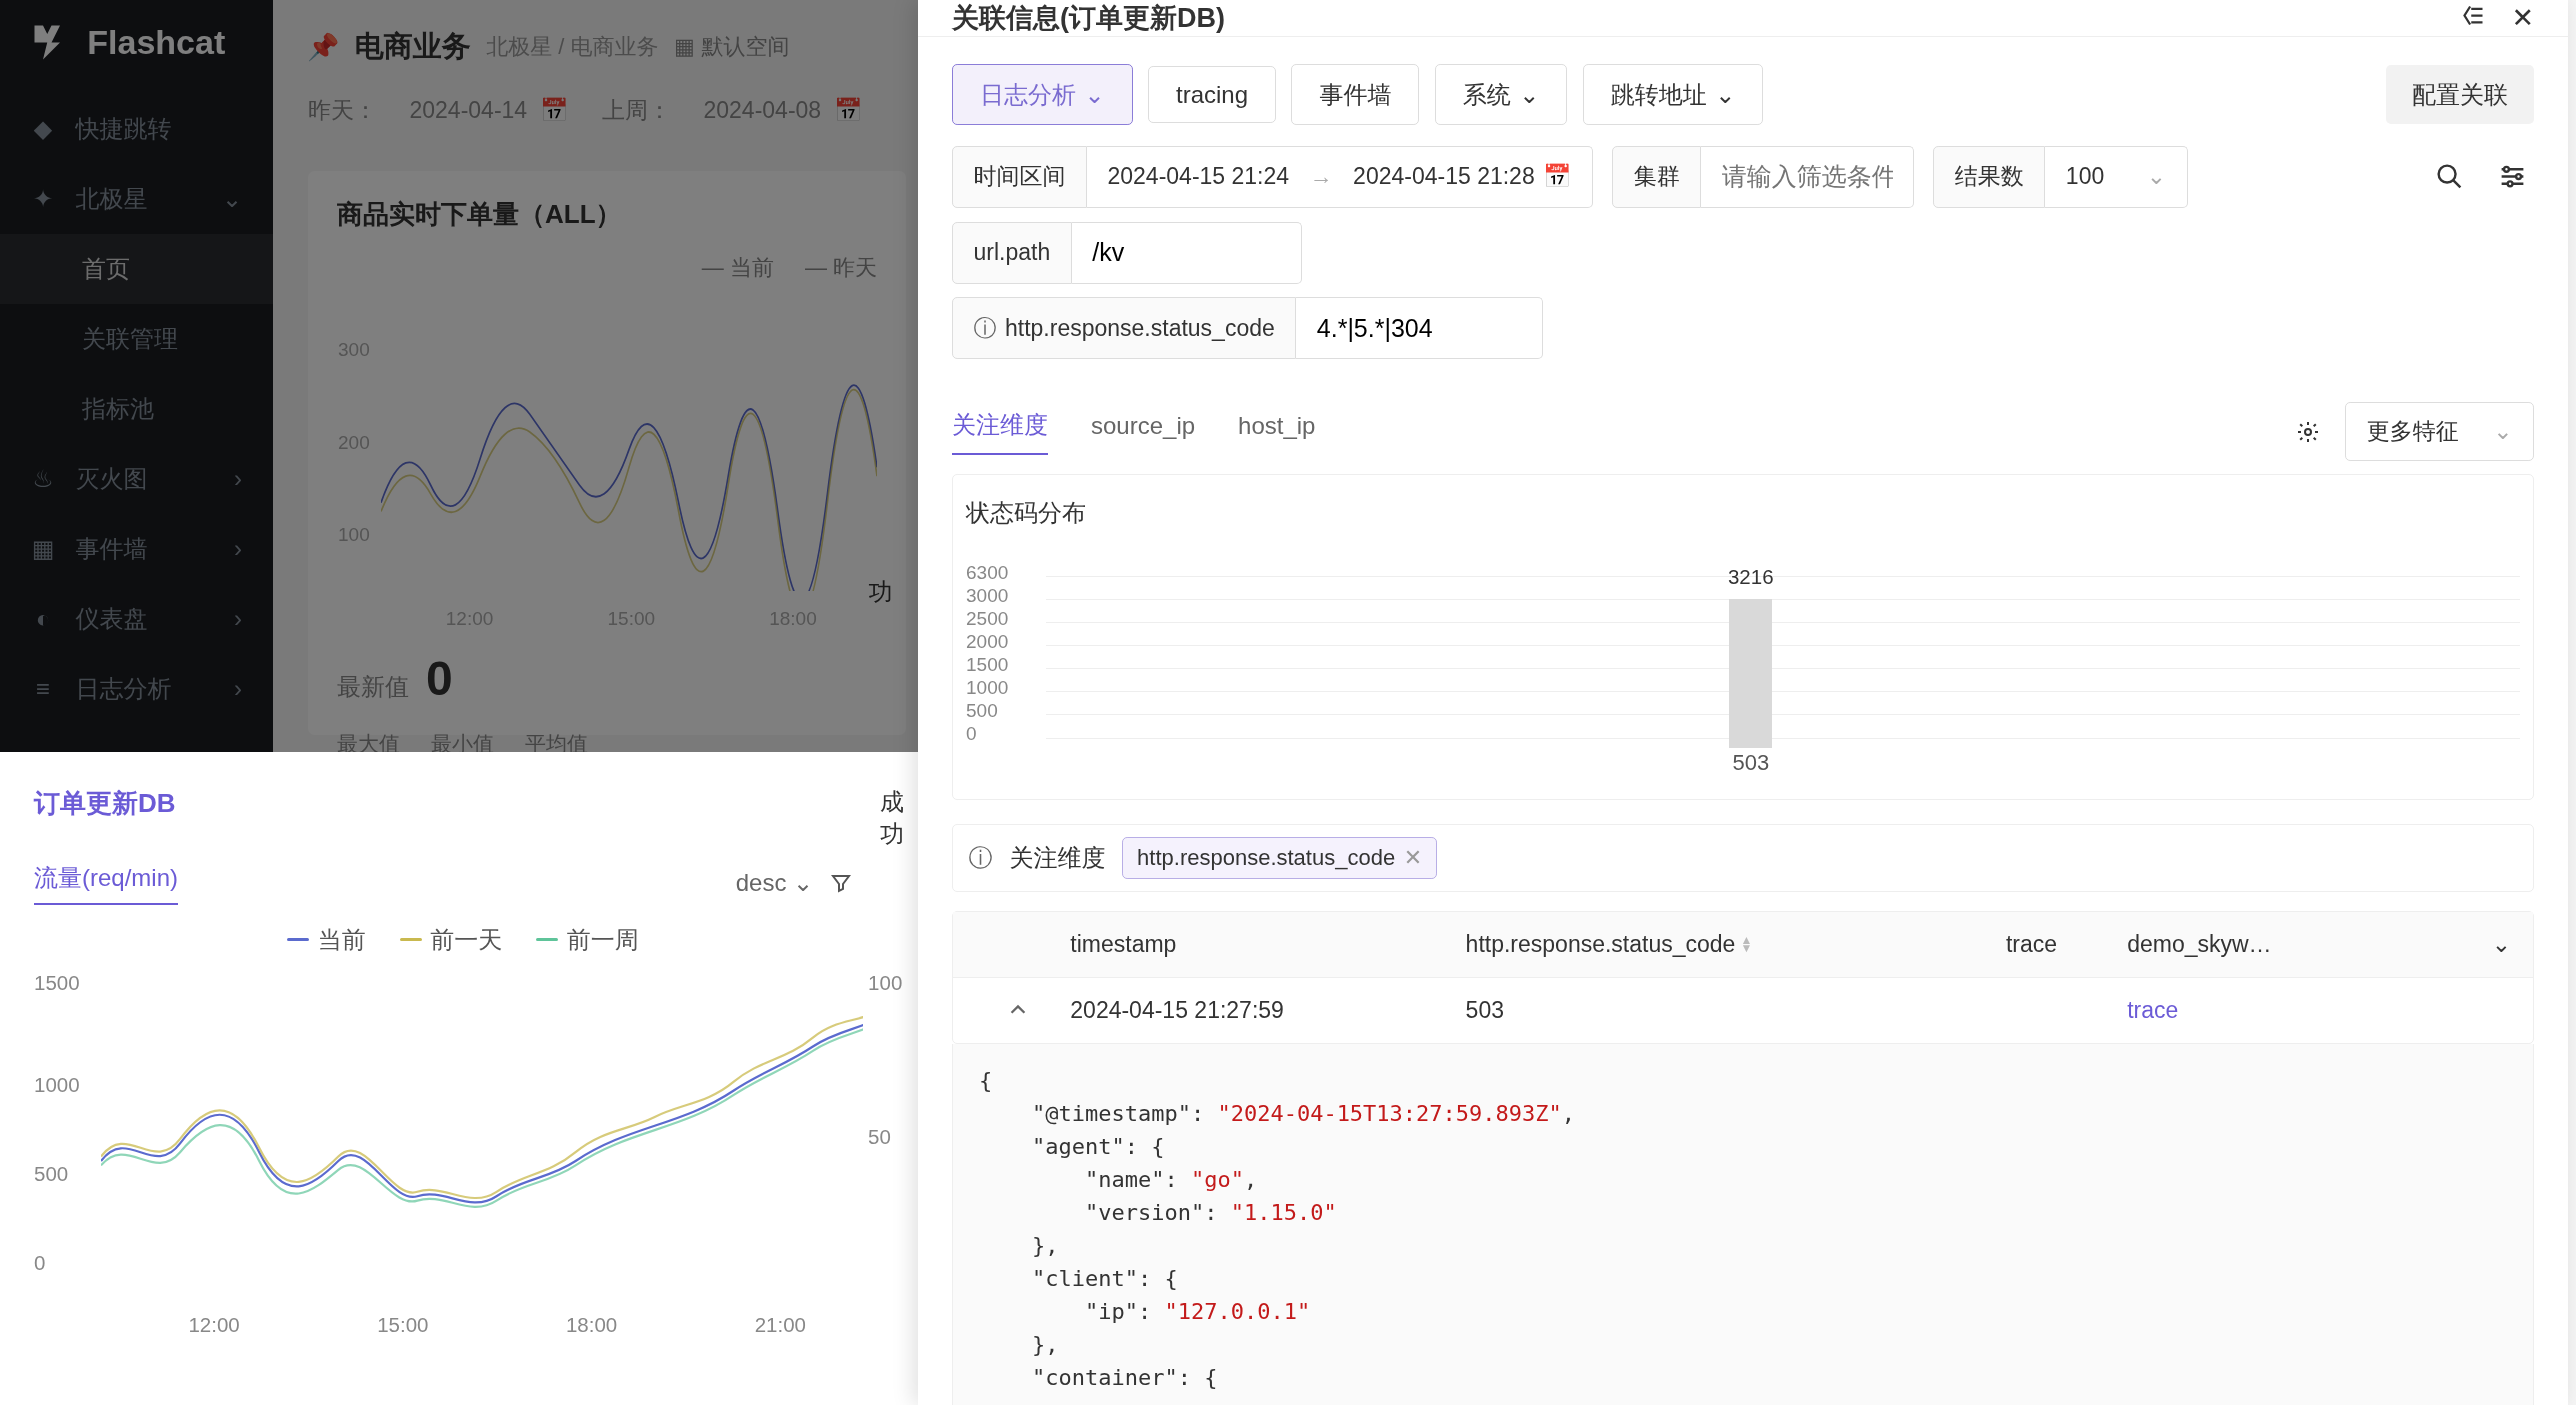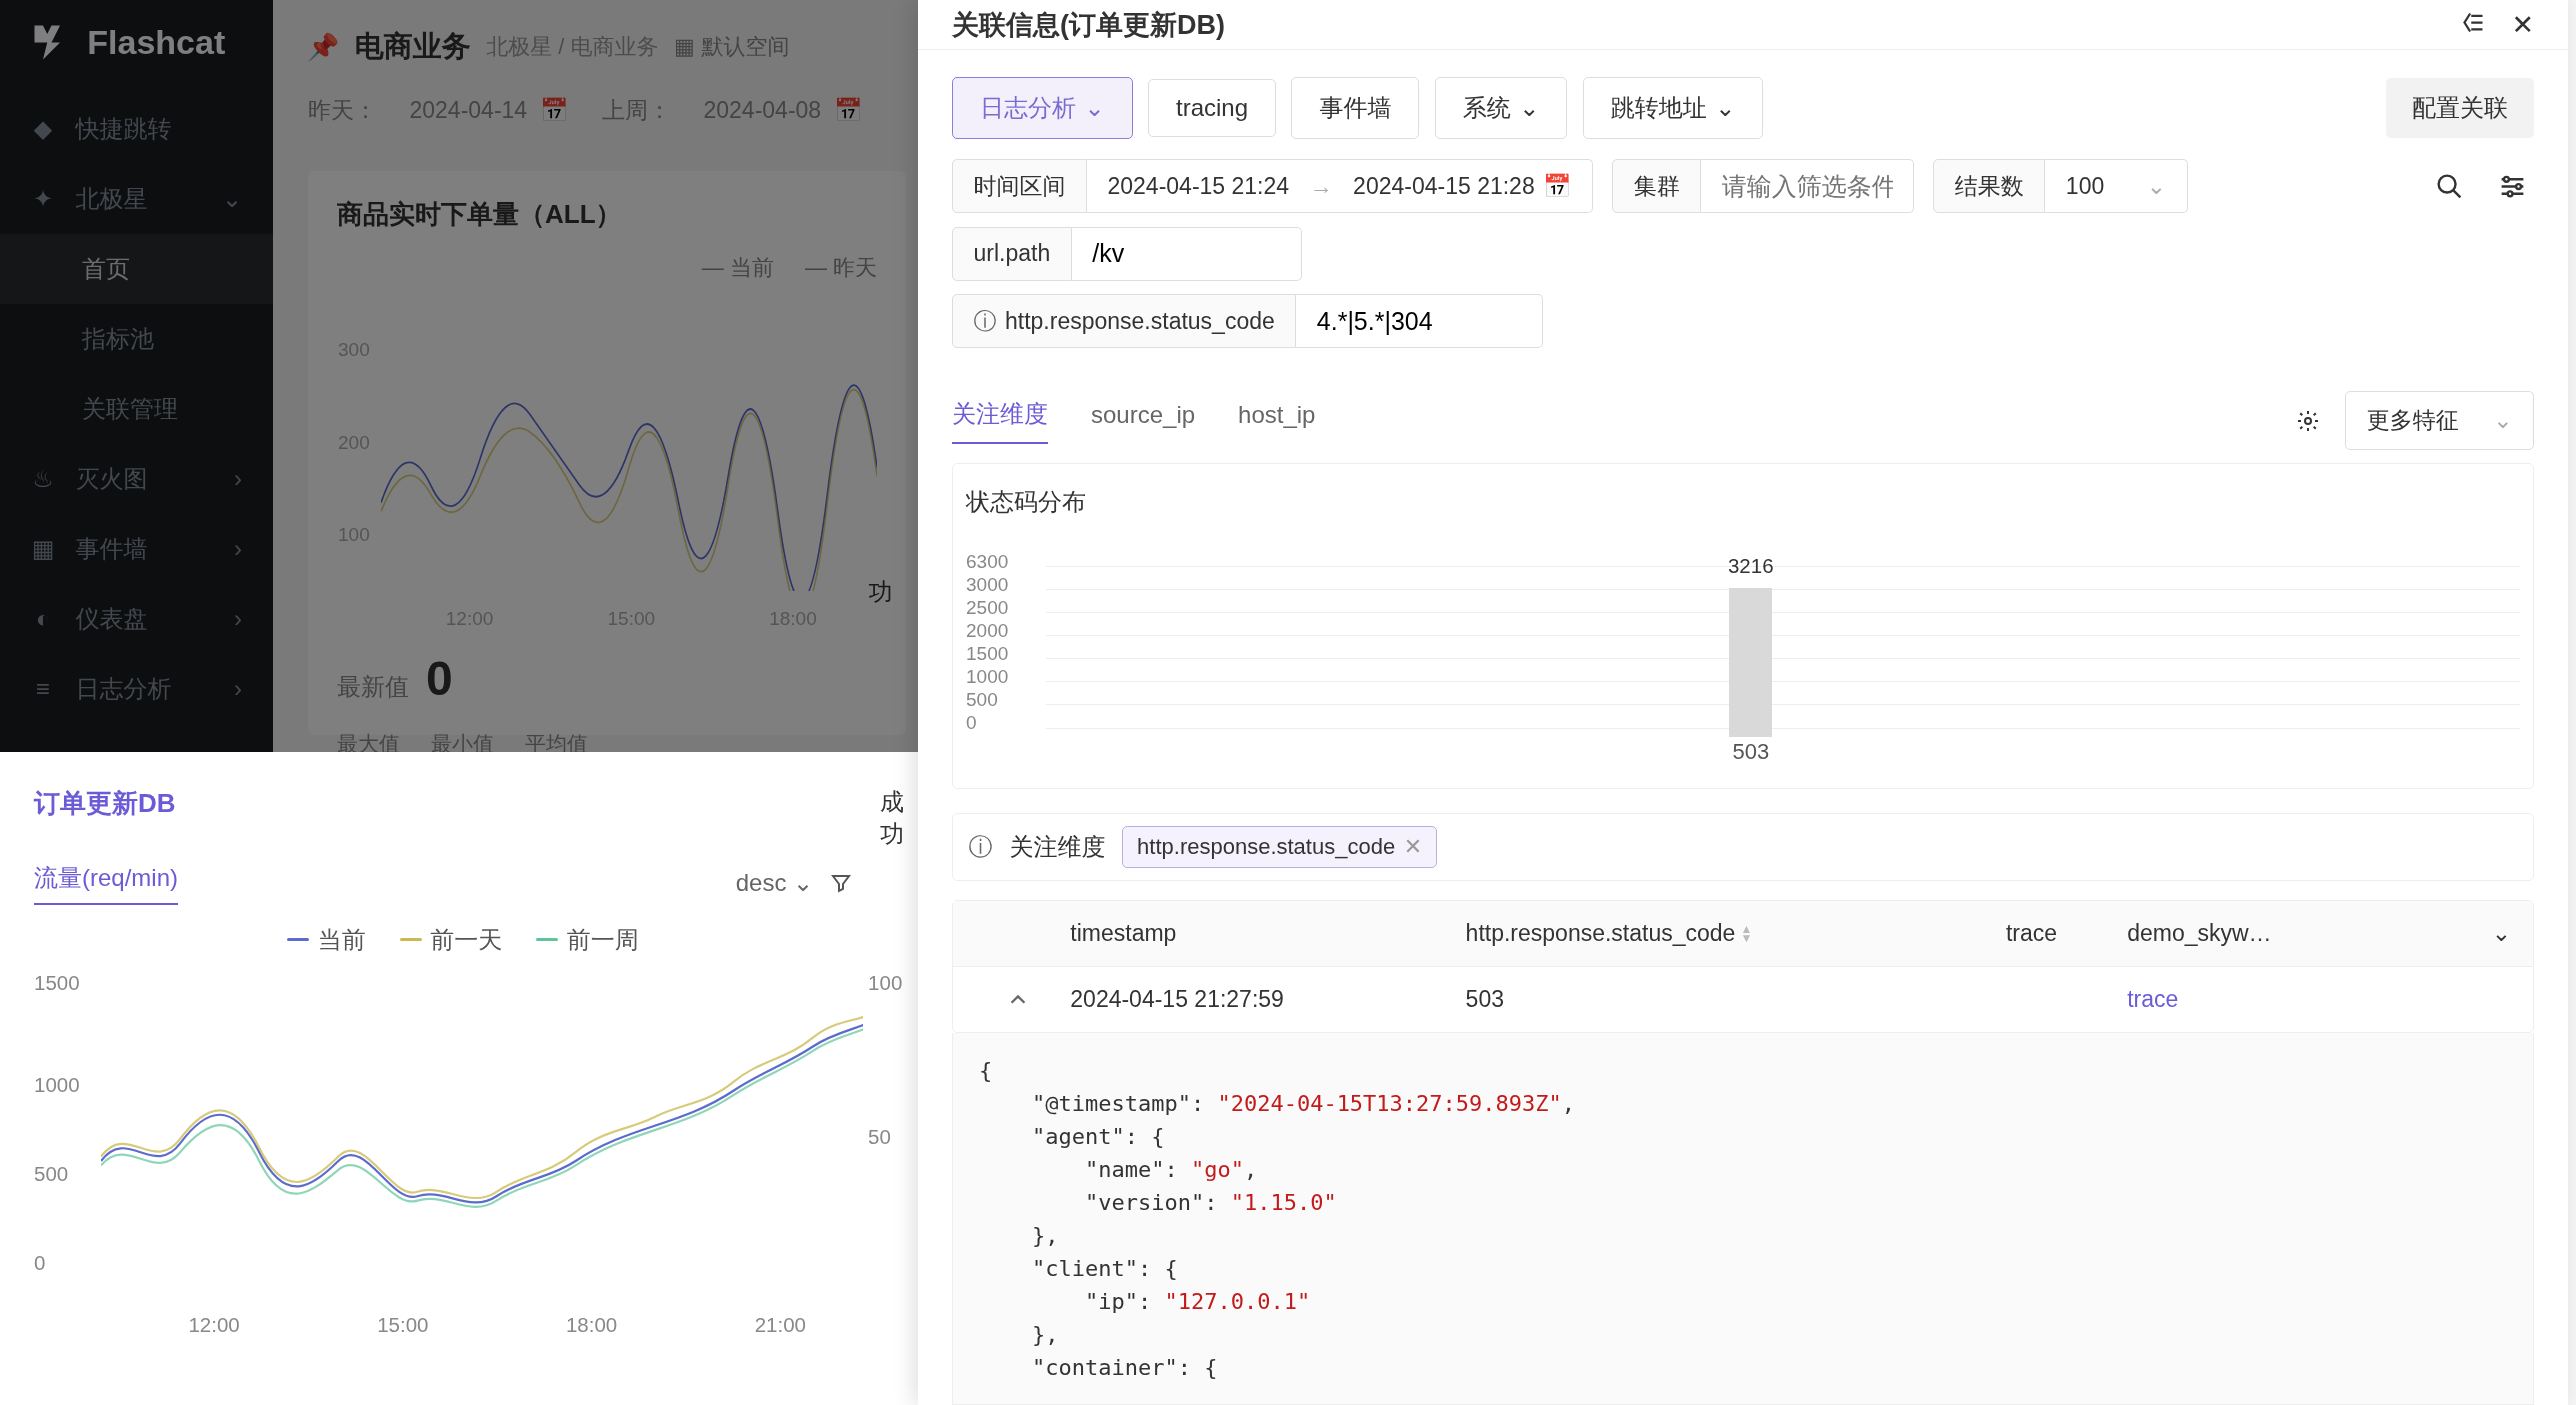--- a/index.html
+++ b/index.html
@@ -162,21 +162,21 @@
       margin-left: auto; background: #f2f2f2; border: none; border-radius: 5.1px;
       padding: 13.7px 26px; font-size: 24px; color: #333;
     }
     
     .filter-row {
       display: flex; gap: 19px; padding: 20.5px 34px 0; align-items: center; flex-wrap: wrap;
     }
     .pill {
       border: 0.9px solid #ddd; border-radius: 5.1px;
       padding: 12px 20.5px; color: #333; font-size: 23px; background: #fff;
-      display: flex; align-items: center; gap: 8.5px; height: 54px;
+      display: flex; align-items: center; gap: 8.5px; height: 62px;
     }
     .pill.label { background: #fafafa; }
     .pill-group { display: flex; }
     .pill-group .pill:first-child { border-top-right-radius: 0; border-bottom-right-radius: 0; }
     .pill-group .pill:last-child { border-top-left-radius: 0; border-bottom-left-radius: 0; border-left: none;}
     .pill input { border: none; outline: none; font-size: 25px; width: 171px; }
     .pill .arrow { color: #aaa; padding: 0 12px; }
     .pill .cal-icon { color: #aaa; }
     .pill .chev { color: #aaa; }
     .icon-only { display: inline-flex; width: 44px; height: 44px; align-items: center; justify-content: center; font-size: 29px; color: #333; cursor: pointer;}
@@ -268,24 +268,24 @@
   </div>
   <div class="nav-item">
     <span class="nav-icon">✦</span>
     <span>北极星</span>
     <span class="nav-chevron chevron-down">⌄</span>
   </div>
   <div class="nav-item active" style="padding-left:82px">
     <span>首页</span>
   </div>
   <div class="nav-item" style="padding-left:82px">
+    <span>关联管理</span>
+  </div>
+  <div class="nav-item" style="padding-left:82px">
     <span>指标池</span>
-  </div>
-  <div class="nav-item" style="padding-left:82px">
-    <span>关联管理</span>
   </div>
   <div class="nav-item">
     <span class="nav-icon">♨</span>
     <span>灭火图</span>
     <span class="nav-chevron">›</span>
   </div>
   <div class="nav-item">
     <span class="nav-icon">▦</span>
     <span>事件墙</span>
     <span class="nav-chevron">›</span>

